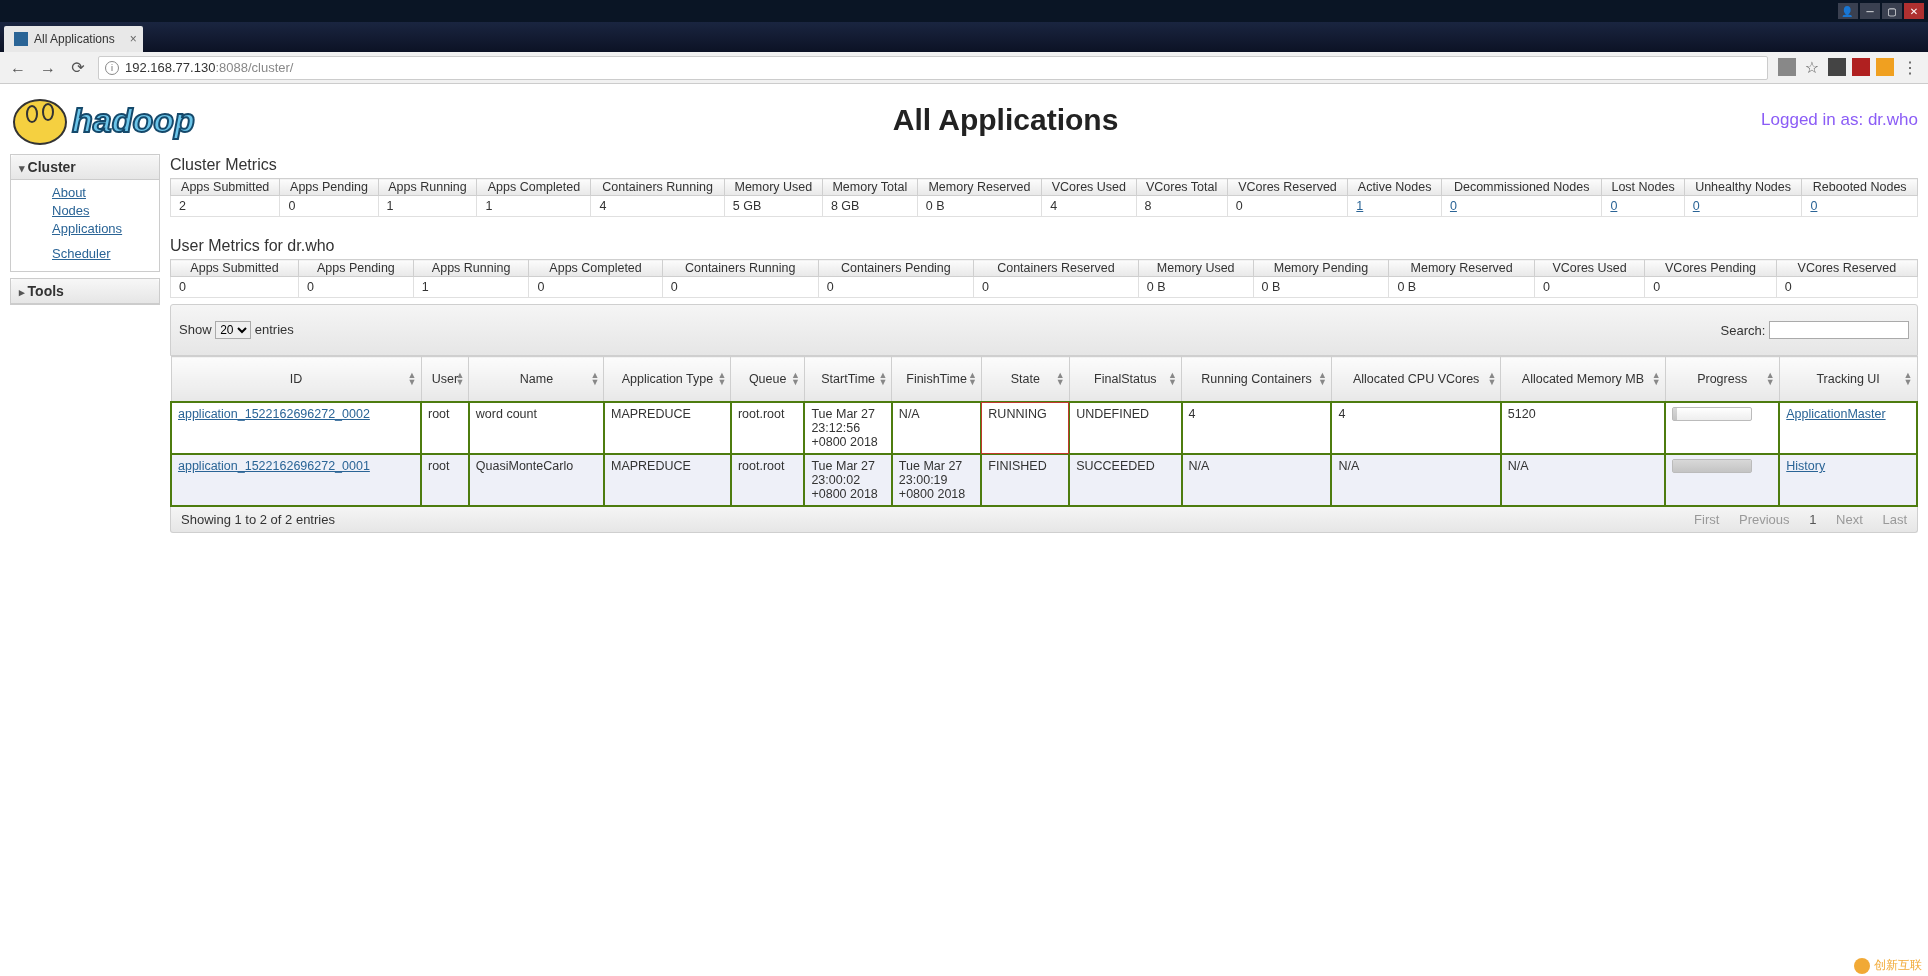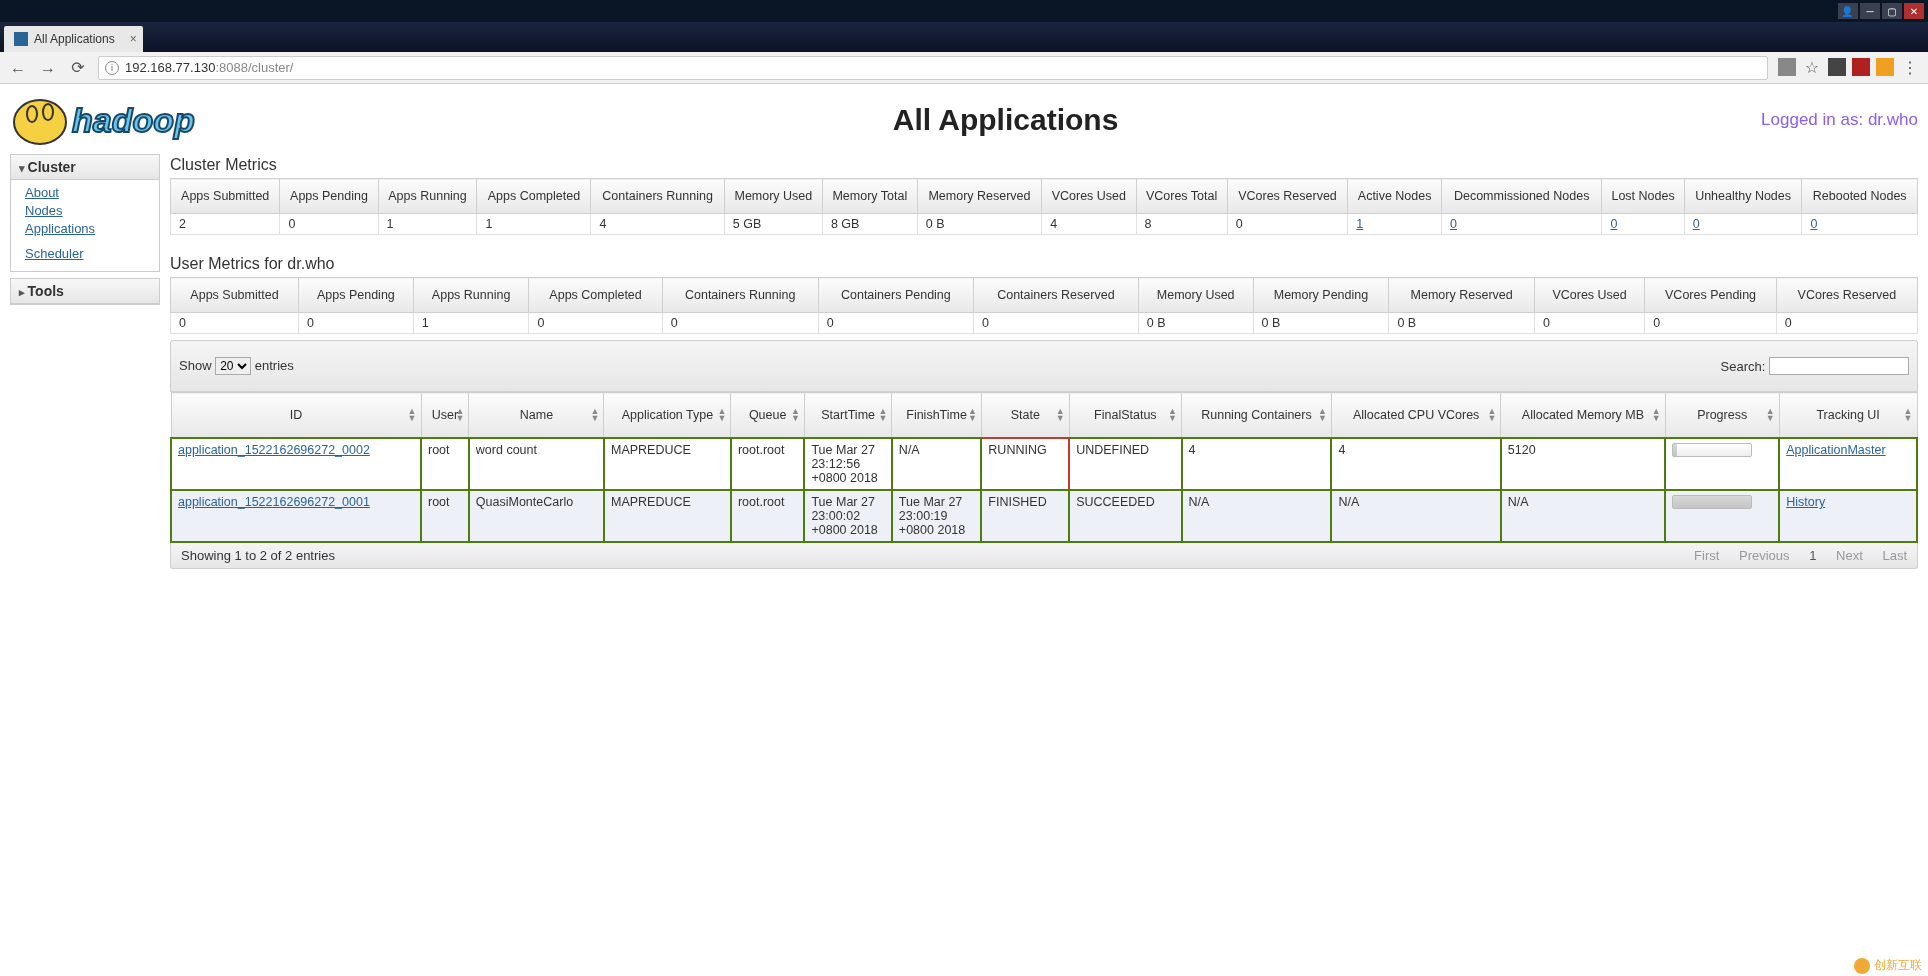--- a/index.html
+++ b/index.html
@@ -31,29 +31,29 @@
 .page-title { flex: 1; text-align: center; font-size: 30px; font-weight: bold; color: #222; }
 .loggedin { font-size: 17px; color: #8b5cf6; }
 
 .body2col { display: flex; gap: 10px; margin-top: 6px; align-items: flex-start; }
 .sidebar { width: 150px; }
 .sidebox { border: 1px solid #ccc; border-radius: 0; margin-bottom: 6px; background: #fff; }
 .sidebox .hdr { background: linear-gradient(#f7f7f7,#e6e6e6); border-bottom: 1px solid #ccc; padding: 4px 8px; font-weight: bold; font-size: 14px; color: #333; border-radius: 4px 4px 0 0; }
 .sidebox .hdr::before { content: "▾ "; font-size: 11px; color: #555; }
 .sidebox.tools .hdr::before { content: "▸ "; }
 .sidebox .bd { padding: 4px 10px 8px 14px; }
-.sidebox a { color: #2a6496; text-decoration: underline; display: block; font-size: 13px; line-height: 1.4; }
+.sidebox a { color: #2a6496; text-decoration: underline; display: block; font-size: 13px; line-height: 1.4; margin-left: 27px; }
 .sublinks { margin-left: 20px; }
 .sublinks a { font-size: 12px; }
 
 .main { flex: 1; min-width: 0; }
 .section-title { font-size: 16px; color: #333; margin: 2px 0 4px 0; }
 
 table.metrics { width: 100%; border-collapse: collapse; font-size: 12.5px; }
-table.metrics th { background: linear-gradient(#fcfcfc,#e8e8e8); border: 1px solid #cfcfcf; padding: 10px 6px; font-weight: normal; color: #333; text-align: center; margin-top: 40px; }
+table.metrics th { background: linear-gradient(#fcfcfc,#e8e8e8); border: 1px solid #cfcfcf; padding: 1px 6px; font-weight: normal; color: #333; text-align: center; margin-top: 40px; }
 table.metrics td { border: 1px solid #e0e0e0; padding: 3px 8px; background: #fff; }
 table.metrics td a { color: #2a6496; text-decoration: underline; }
 
 .toolbar { display: flex; align-items: center; justify-content: space-between; background: linear-gradient(#f5f5f5,#e6e6e6); border: 1px solid #cfcfcf; border-radius: 3px 3px 0 0; padding: 16px 8px; margin-top: 6px; font-size: 13px; }
 .toolbar select { border: 1px solid #aaa; font-size: 12px; }
 .toolbar input[type=text] { border: 1px solid #aaa; height: 18px; width: 140px; }
 
 table.apps { width: 100%; border-collapse: collapse; font-size: 12.5px; }
 table.apps thead th { background: linear-gradient(#fcfcfc,#e8e8e8); border: 1px solid #cfcfcf; padding: 15px 6px; font-weight: normal; color: #333; position: relative; cursor: pointer; }
 table.apps thead th .sortmark { position: absolute; right: 4px; top: 50%; transform: translateY(-50%); font-size: 9px; color: #888; line-height: 7px; }

